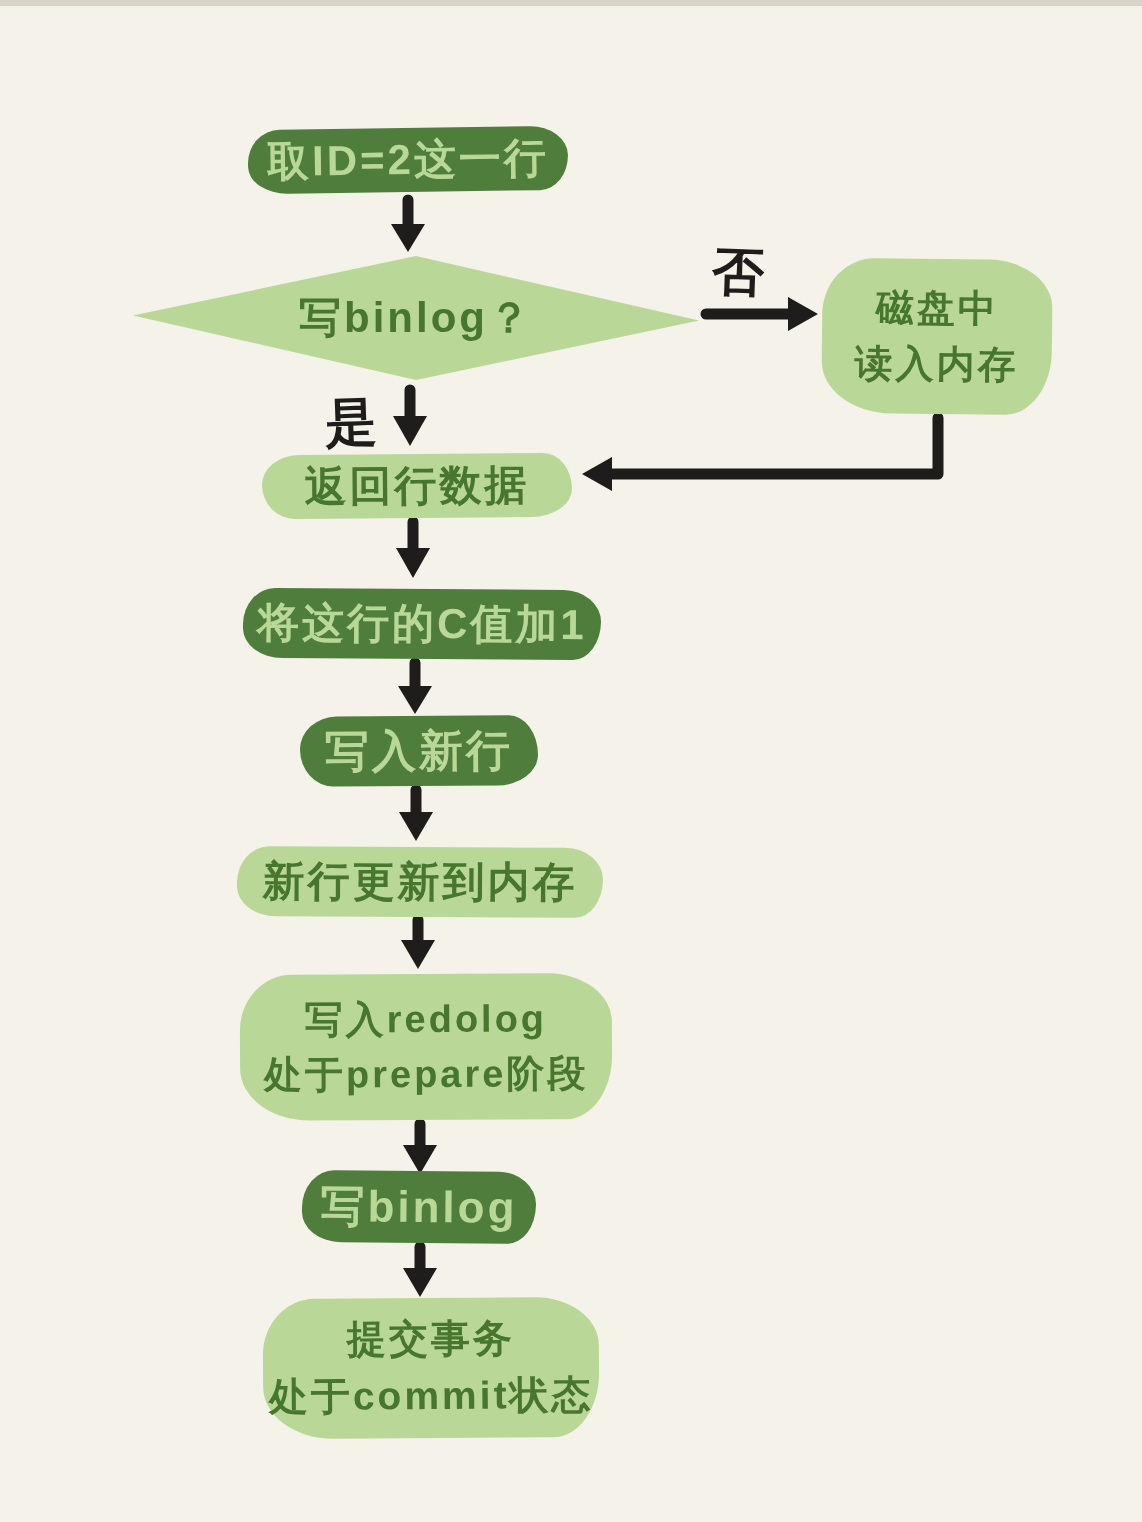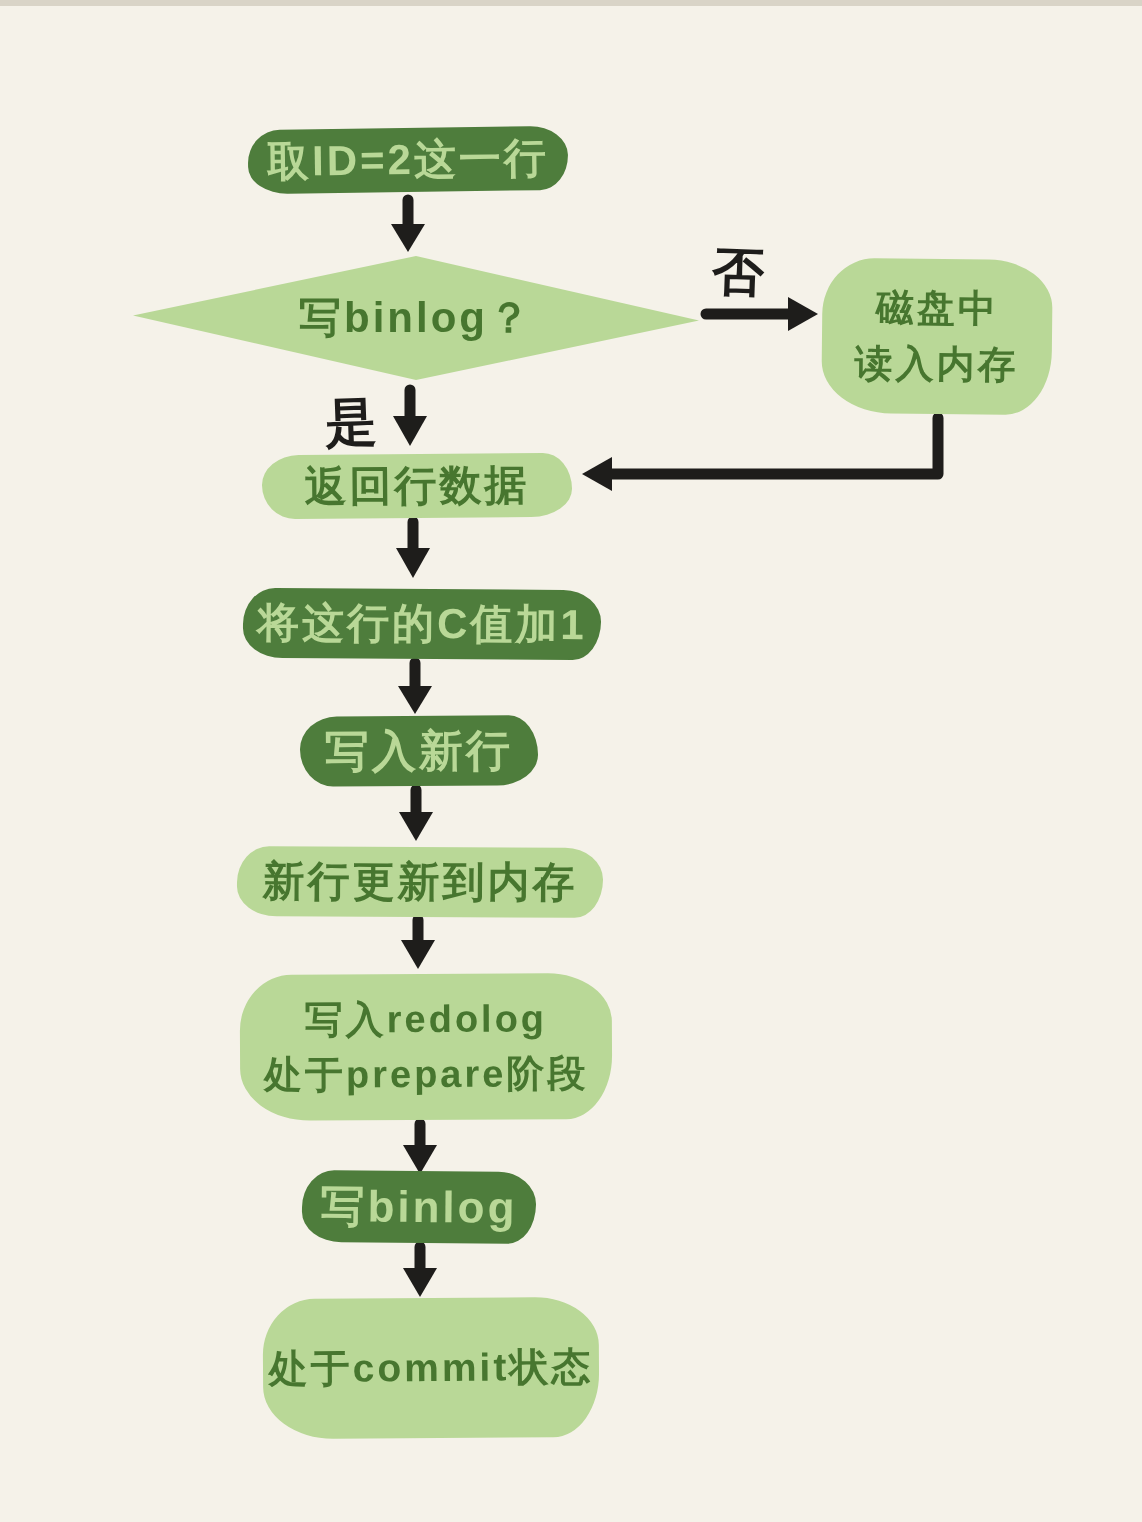--- a/index.html
+++ b/index.html
@@ -151,16 +151,17 @@
   <div class="node light blob" id="node-redolog">
     <span class="lbl">写入redolog</span>
     <span class="lbl">处于prepare阶段</span>
   </div>
 
   <div class="node dark pill-a" id="node-binlog">
     <span class="lbl">写binlog</span>
   </div>
 
   <div class="node light blob" id="node-commit">
+    <span class="lbl">提交事务</span>
     <span class="lbl">处于commit状态</span>
   </div>
 
 </div>
 
 </body></html>

